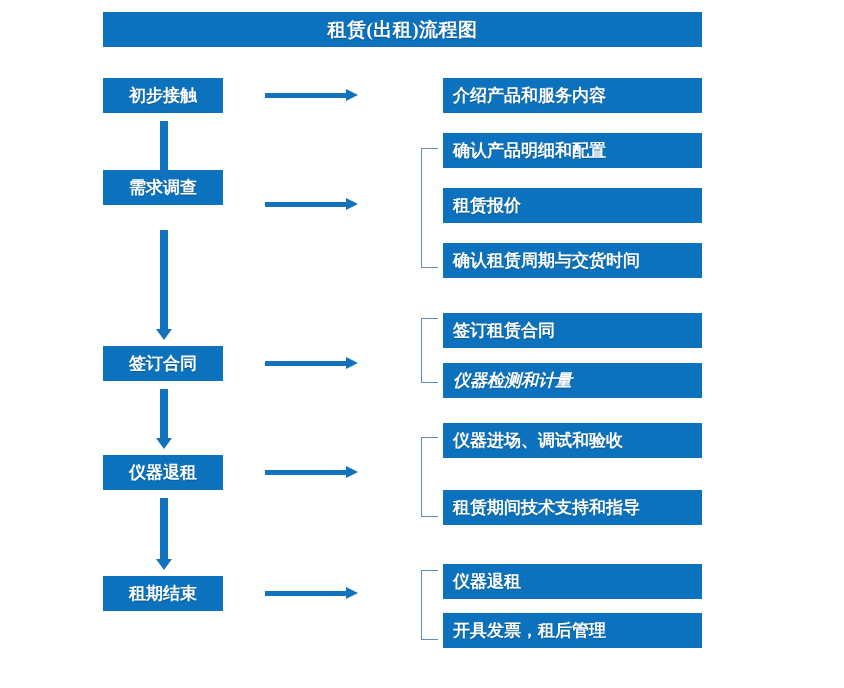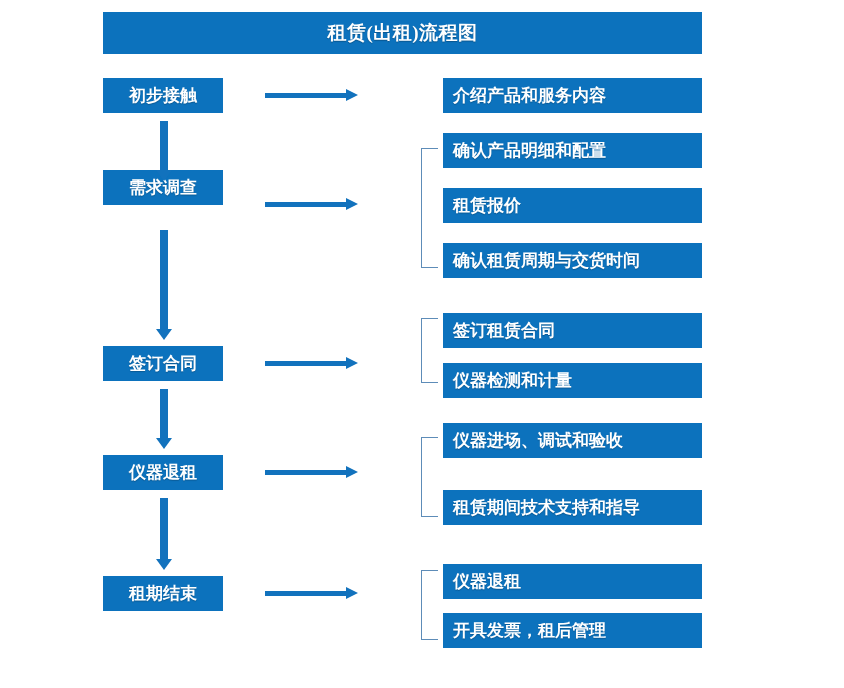--- a/index.html
+++ b/index.html
@@ -21,21 +21,21 @@
     width: 844px;
     height: 688px;
   }
 
   
   .title-bar {
     position: absolute;
     left: 103px;
     top: 12px;
     width: 599px;
-    height: 42px;
+    height: 35px;
     background: #0c72bd;
     color: #ffffff;
     font-size: 19px;
     font-weight: bold;
     letter-spacing: 0.5px;
     display: flex;
     align-items: center;
     justify-content: center;
     text-shadow: 0 1px 1px rgba(0,0,0,0.25);
   }
@@ -203,21 +203,21 @@
   </div>
   <div class="node detail" style="top:188px;">
     <span>租赁报价</span>
   </div>
   <div class="node detail" style="top:243px;">
     <span>确认租赁周期与交货时间</span>
   </div>
   <div class="node detail" style="top:313px;">
     <span>签订租赁合同</span>
   </div>
-  <div class="node detail" style="top:363px;">
+  <div class="node detail" style="top:363px;font-style:italic;">
     <span>仪器检测和计量</span>
   </div>
   <div class="node detail" style="top:423px;">
     <span>仪器进场、调试和验收</span>
   </div>
   <div class="node detail" style="top:490px;">
     <span>租赁期间技术支持和指导</span>
   </div>
   <div class="node detail" style="top:564px;">
     <span>仪器退租</span>

